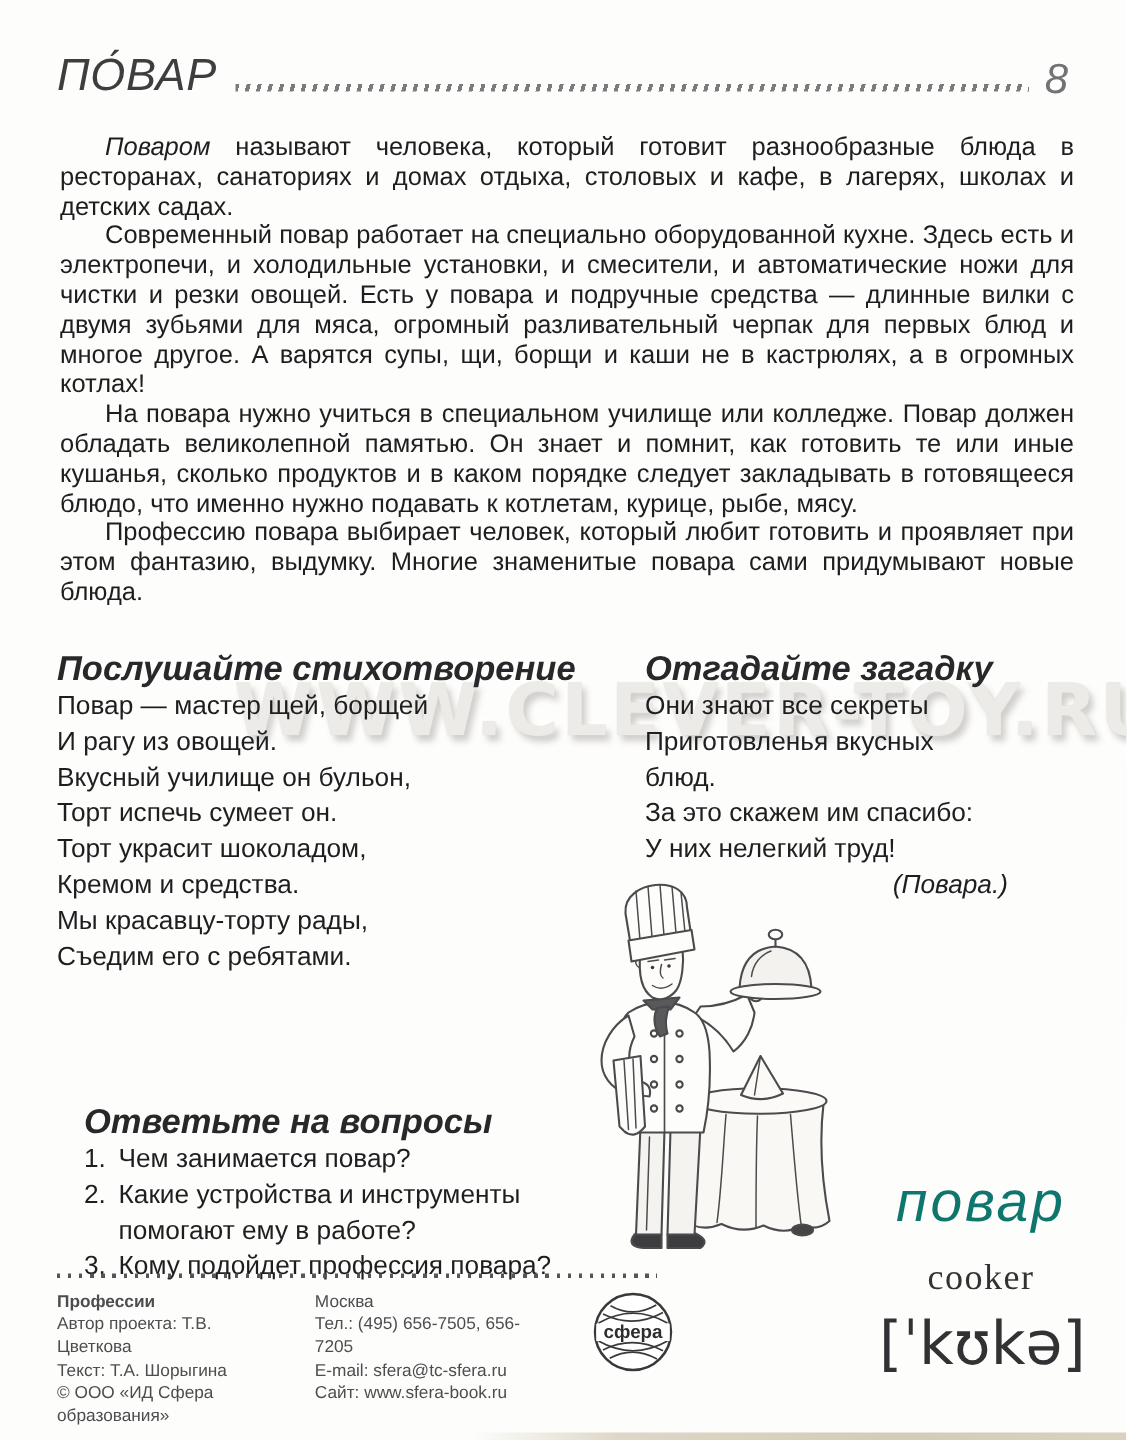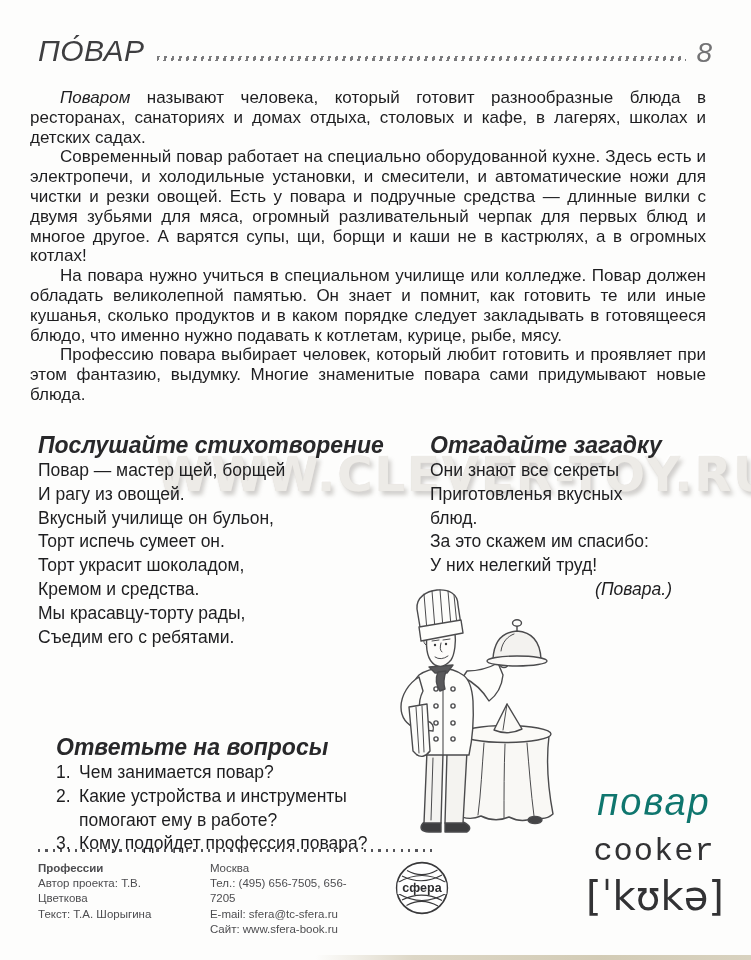--- a/index.html
+++ b/index.html
@@ -13,21 +13,21 @@
   
   .titlebar { position:absolute; left:38px; top:34px; right:39px;
     display:flex; align-items:flex-end; }
   .titlebar h1 { font-size:30px; line-height:34px; font-weight:normal; font-style:italic;
     color:#3e3e40; letter-spacing:.5px; white-space:nowrap; }
   .leader { flex:1; height:5px; margin:0 10px 7px 12px;
     background:repeating-linear-gradient(105deg,#7b7b7d 0 2.6px,transparent 2.6px 7.2px); }
   .pagenum { font-size:28px; line-height:31px; font-style:italic; color:#737375; }
 
   
-  .intro { position:absolute; left:30px; top:88px; width:676px;
+  .intro { position:absolute; left:40px; top:88px; width:676px;
     font-size:17px; line-height:19.8px; text-align:justify; }
   .intro p { text-indent:30px; }
   .intro em { font-style:italic; }
 
   
   .colhead { font-size:23px; line-height:24px; font-weight:bold; font-style:italic;
     color:#28282a; margin-bottom:2px; }
   .poem { position:absolute; left:38px; top:433px; width:350px; }
   .riddle { position:absolute; left:430px; top:433px; width:242px; }
   .vline { font-size:17.5px; line-height:23.8px; }
@@ -46,21 +46,21 @@
     color:#edebe7;
     text-shadow:0 0 1px #ddd9d3, 3px 4px 4px rgba(115,110,102,.32), -1px -2px 2px #ffffff; }
 
   
   .chef { position:absolute; left:383px; top:573px; width:235px; height:285px; z-index:1; }
 
   
   .vocab { position:absolute; left:586px; top:780px; width:136px; text-align:center; z-index:2; }
   .vocab-ru { font-family:Liberation Sans, sans-serif; font-style:italic;
     font-size:38px; line-height:44px; letter-spacing:2px; color:#0f766e; }
-  .vocab-en { font-family:Liberation Mono, monospace; font-size:32px; line-height:40px;
+  .vocab-en { font-family:Liberation Serif, serif; font-size:24px; line-height:40px;
     margin-top:8px; letter-spacing:1px; color:#323234; }
   .vocab-tr { font-family:"DejaVu Sans", sans-serif; font-size:40px; line-height:40px;
     margin-top:4px; color:#323234; }
 
   
   .footer { position:absolute; left:38px; top:849px; width:412px; z-index:2; }
   .footer-dots { width:400px; height:3px;
     background:repeating-linear-gradient(90deg,#55555a 0 2.2px,transparent 2.2px 7.4px); }
   .footer-cols { display:flex; margin-top:9px; align-items:flex-start;gap:44px; }
   .fcol { font-size:11.5px; line-height:15.2px; color:#4d4d50; }
@@ -209,20 +209,21 @@
     <div class="vocab-tr">[ˈkʊkə]</div>
   </aside>
 
   <div class="footer">
     <div class="footer-dots"></div>
     <div class="footer-cols">
       <div class="fcol credits">
         <div class="fline bold">Профессии</div>
         <div class="fline">Автор проекта: Т.В. Цветкова</div>
         <div class="fline">Текст: Т.А. Шорыгина</div>
+        <div class="fline">© ООО «ИД Сфера образования»</div>
       </div>
       <div class="fcol contacts">
         <div class="fline">Москва</div>
         <div class="fline">Тел.: (495) 656-7505, 656-7205</div>
         <div class="fline">E-mail: sfera@tc-sfera.ru</div>
         <div class="fline">Сайт: www.sfera-book.ru</div>
       </div>
       <div class="flogo">
         <svg viewBox="0 0 56 56" width="56" height="56">
           <circle cx="28" cy="28" r="25.3" fill="#ffffff" stroke="#39393b" stroke-width="1.7"></circle>

